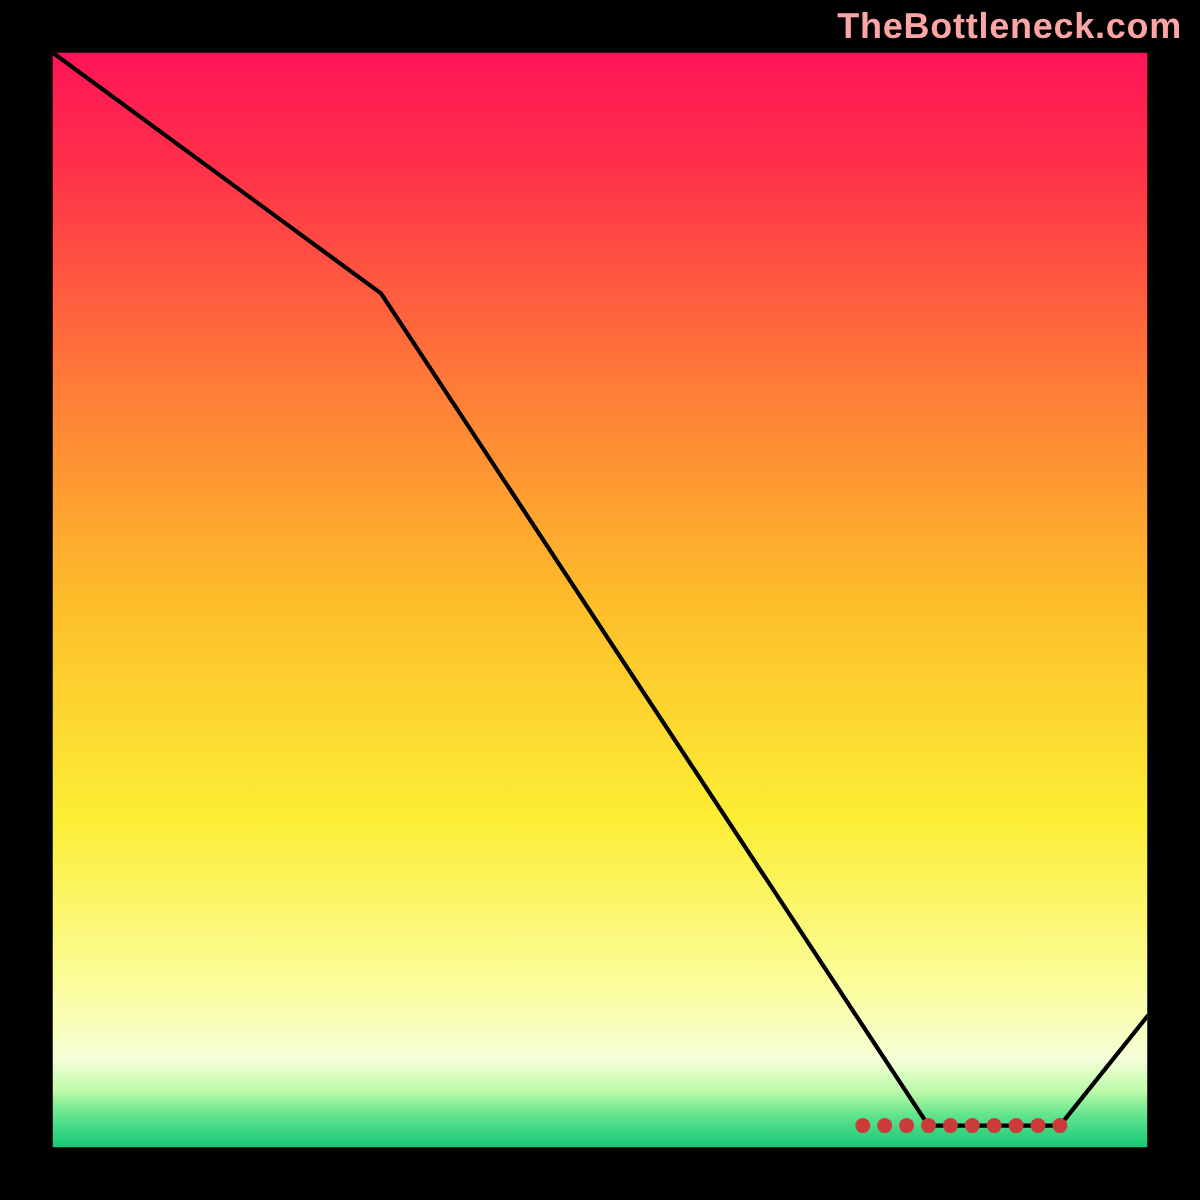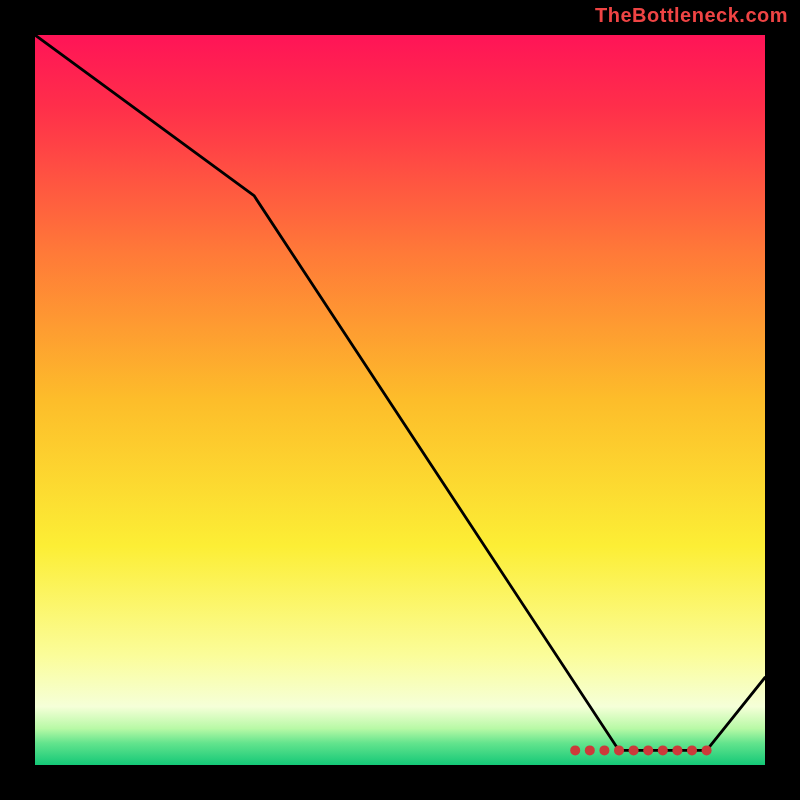--- a/index.html
+++ b/index.html
@@ -14,22 +14,22 @@
   .stage {
     position: relative;
     width: 800px;
     height: 800px;
     background: #000;
   }
   .watermark {
     position: absolute;
     top: 4px;
     right: 12px;
-    color: #ef4444;
-    font-size: 20px;
+    color: #fca5a5;
+    font-size: 24px;
     font-weight: 600;
     letter-spacing: 0.5px;
     user-select: none;
   }
   .plot-wrap {
     position: absolute;
     left: 35px;
     top: 35px;
     width: 730px;
     height: 730px;

